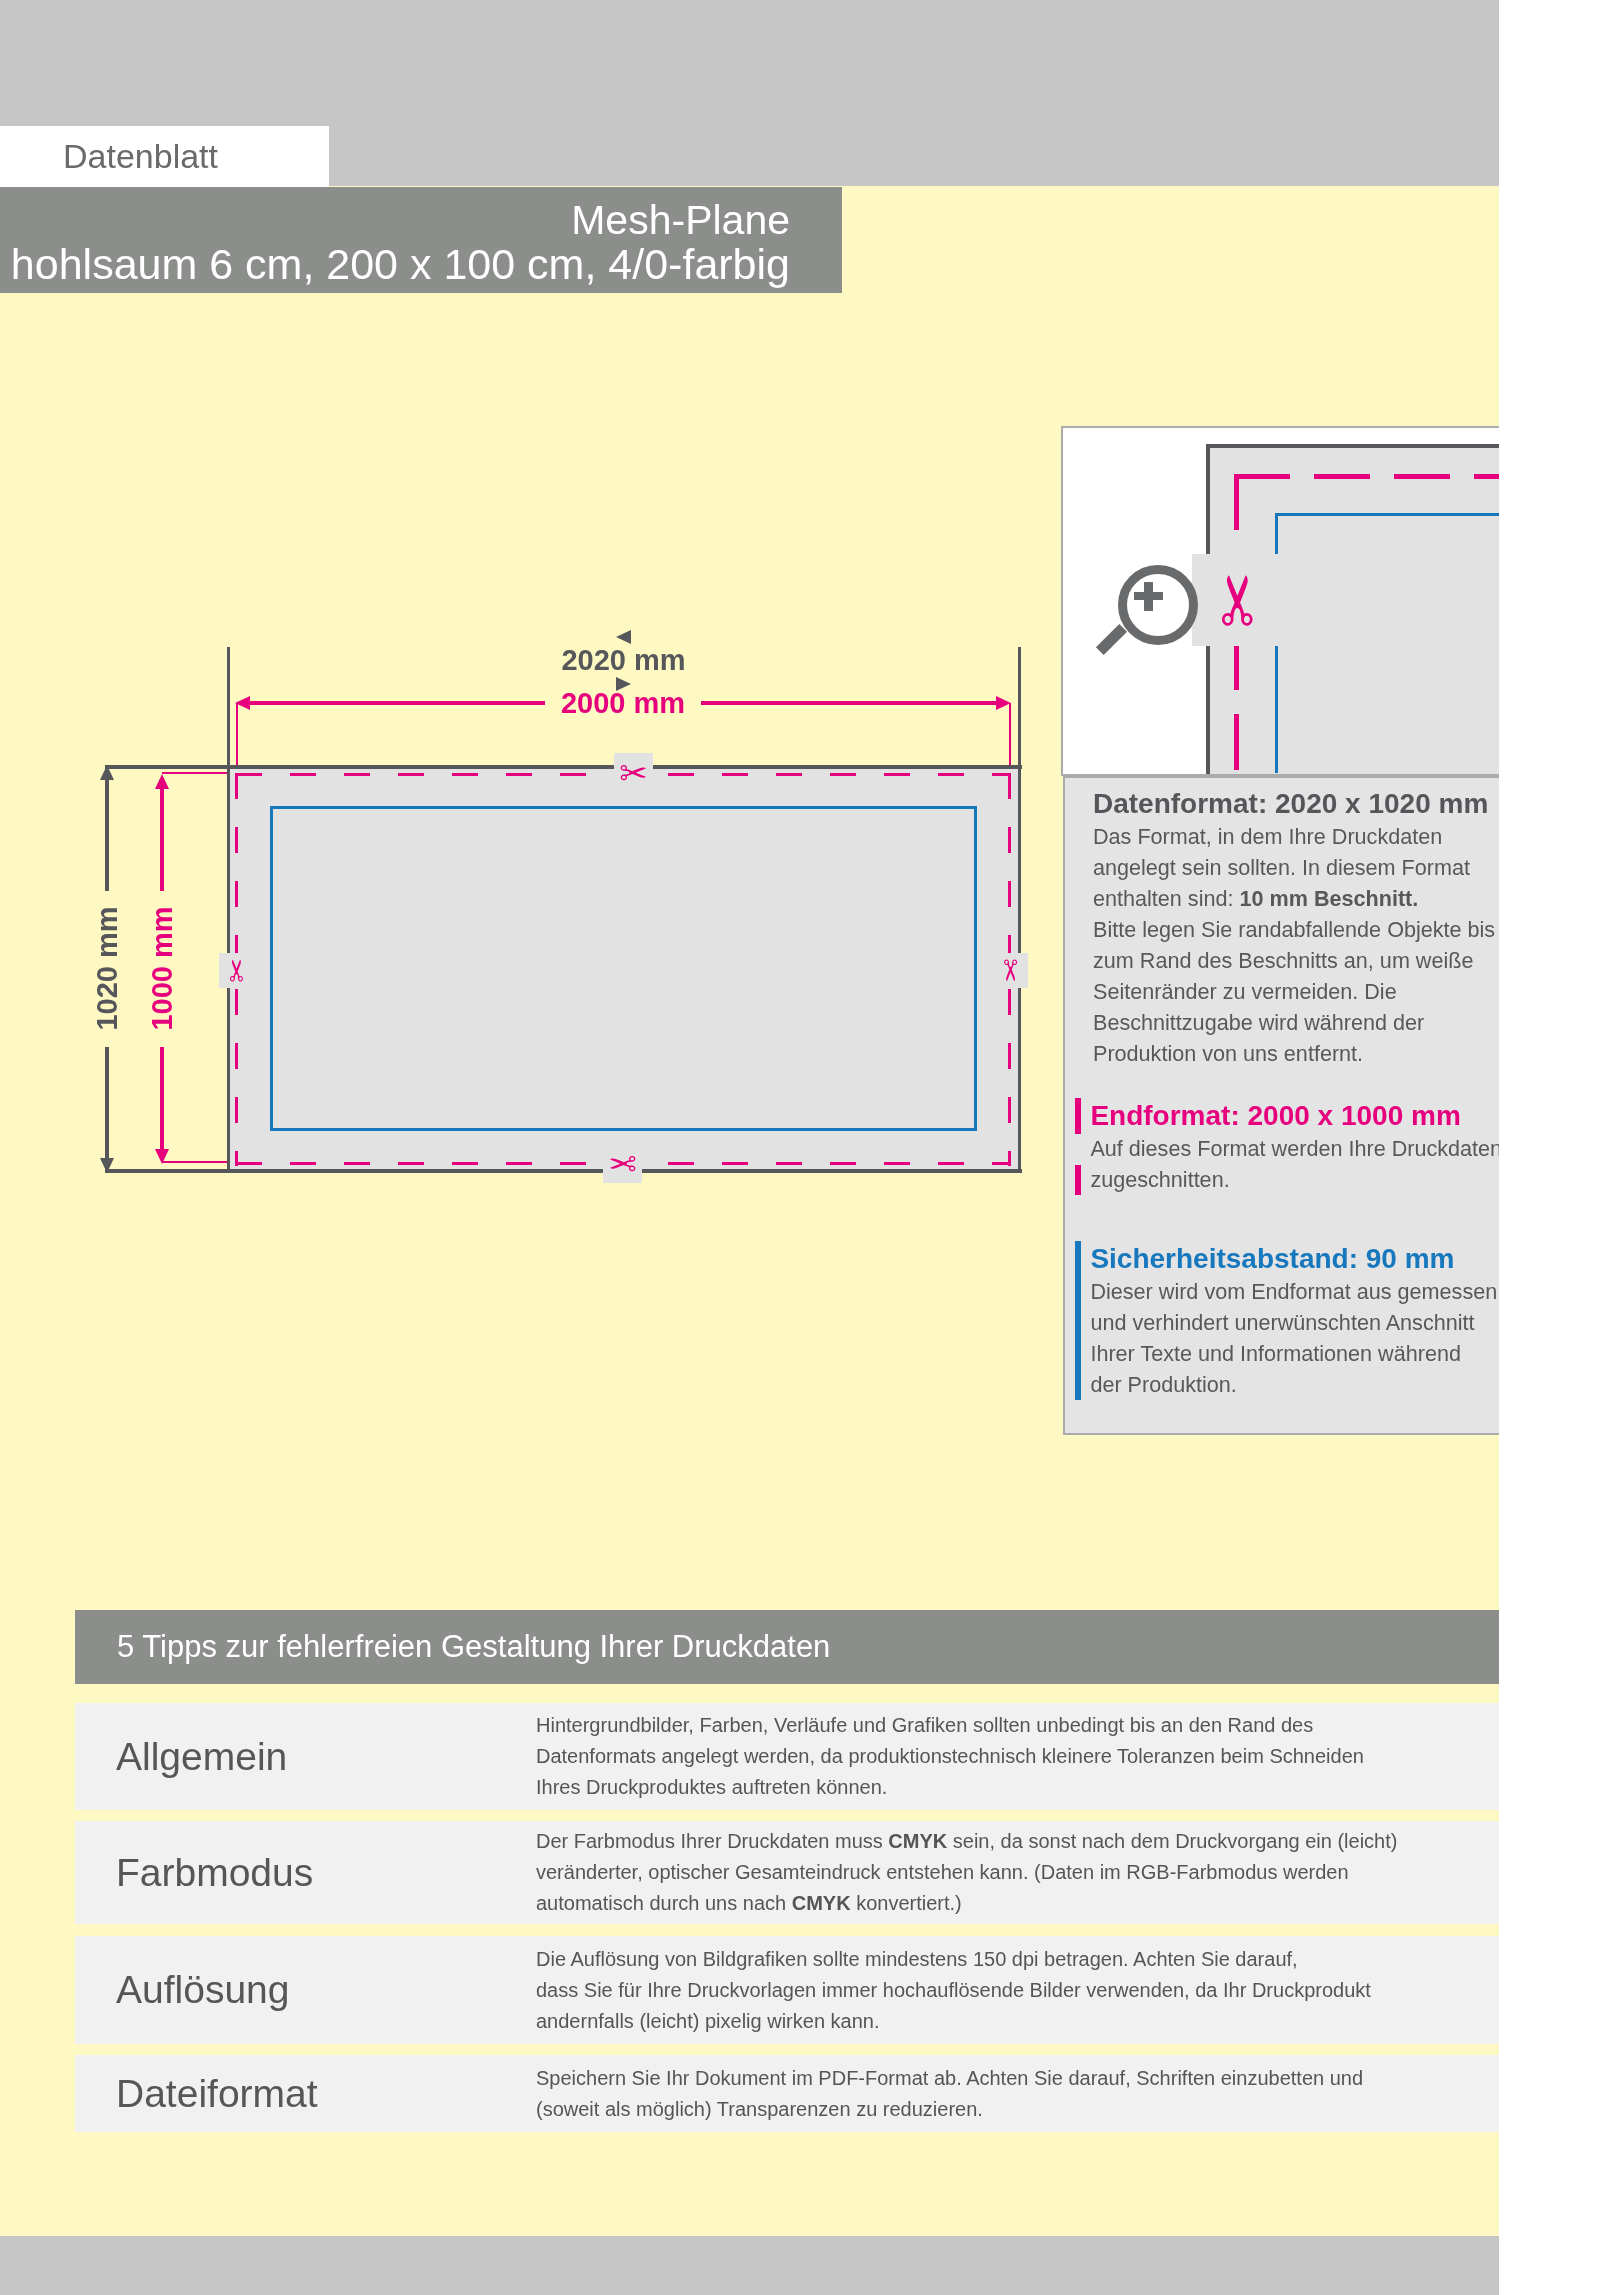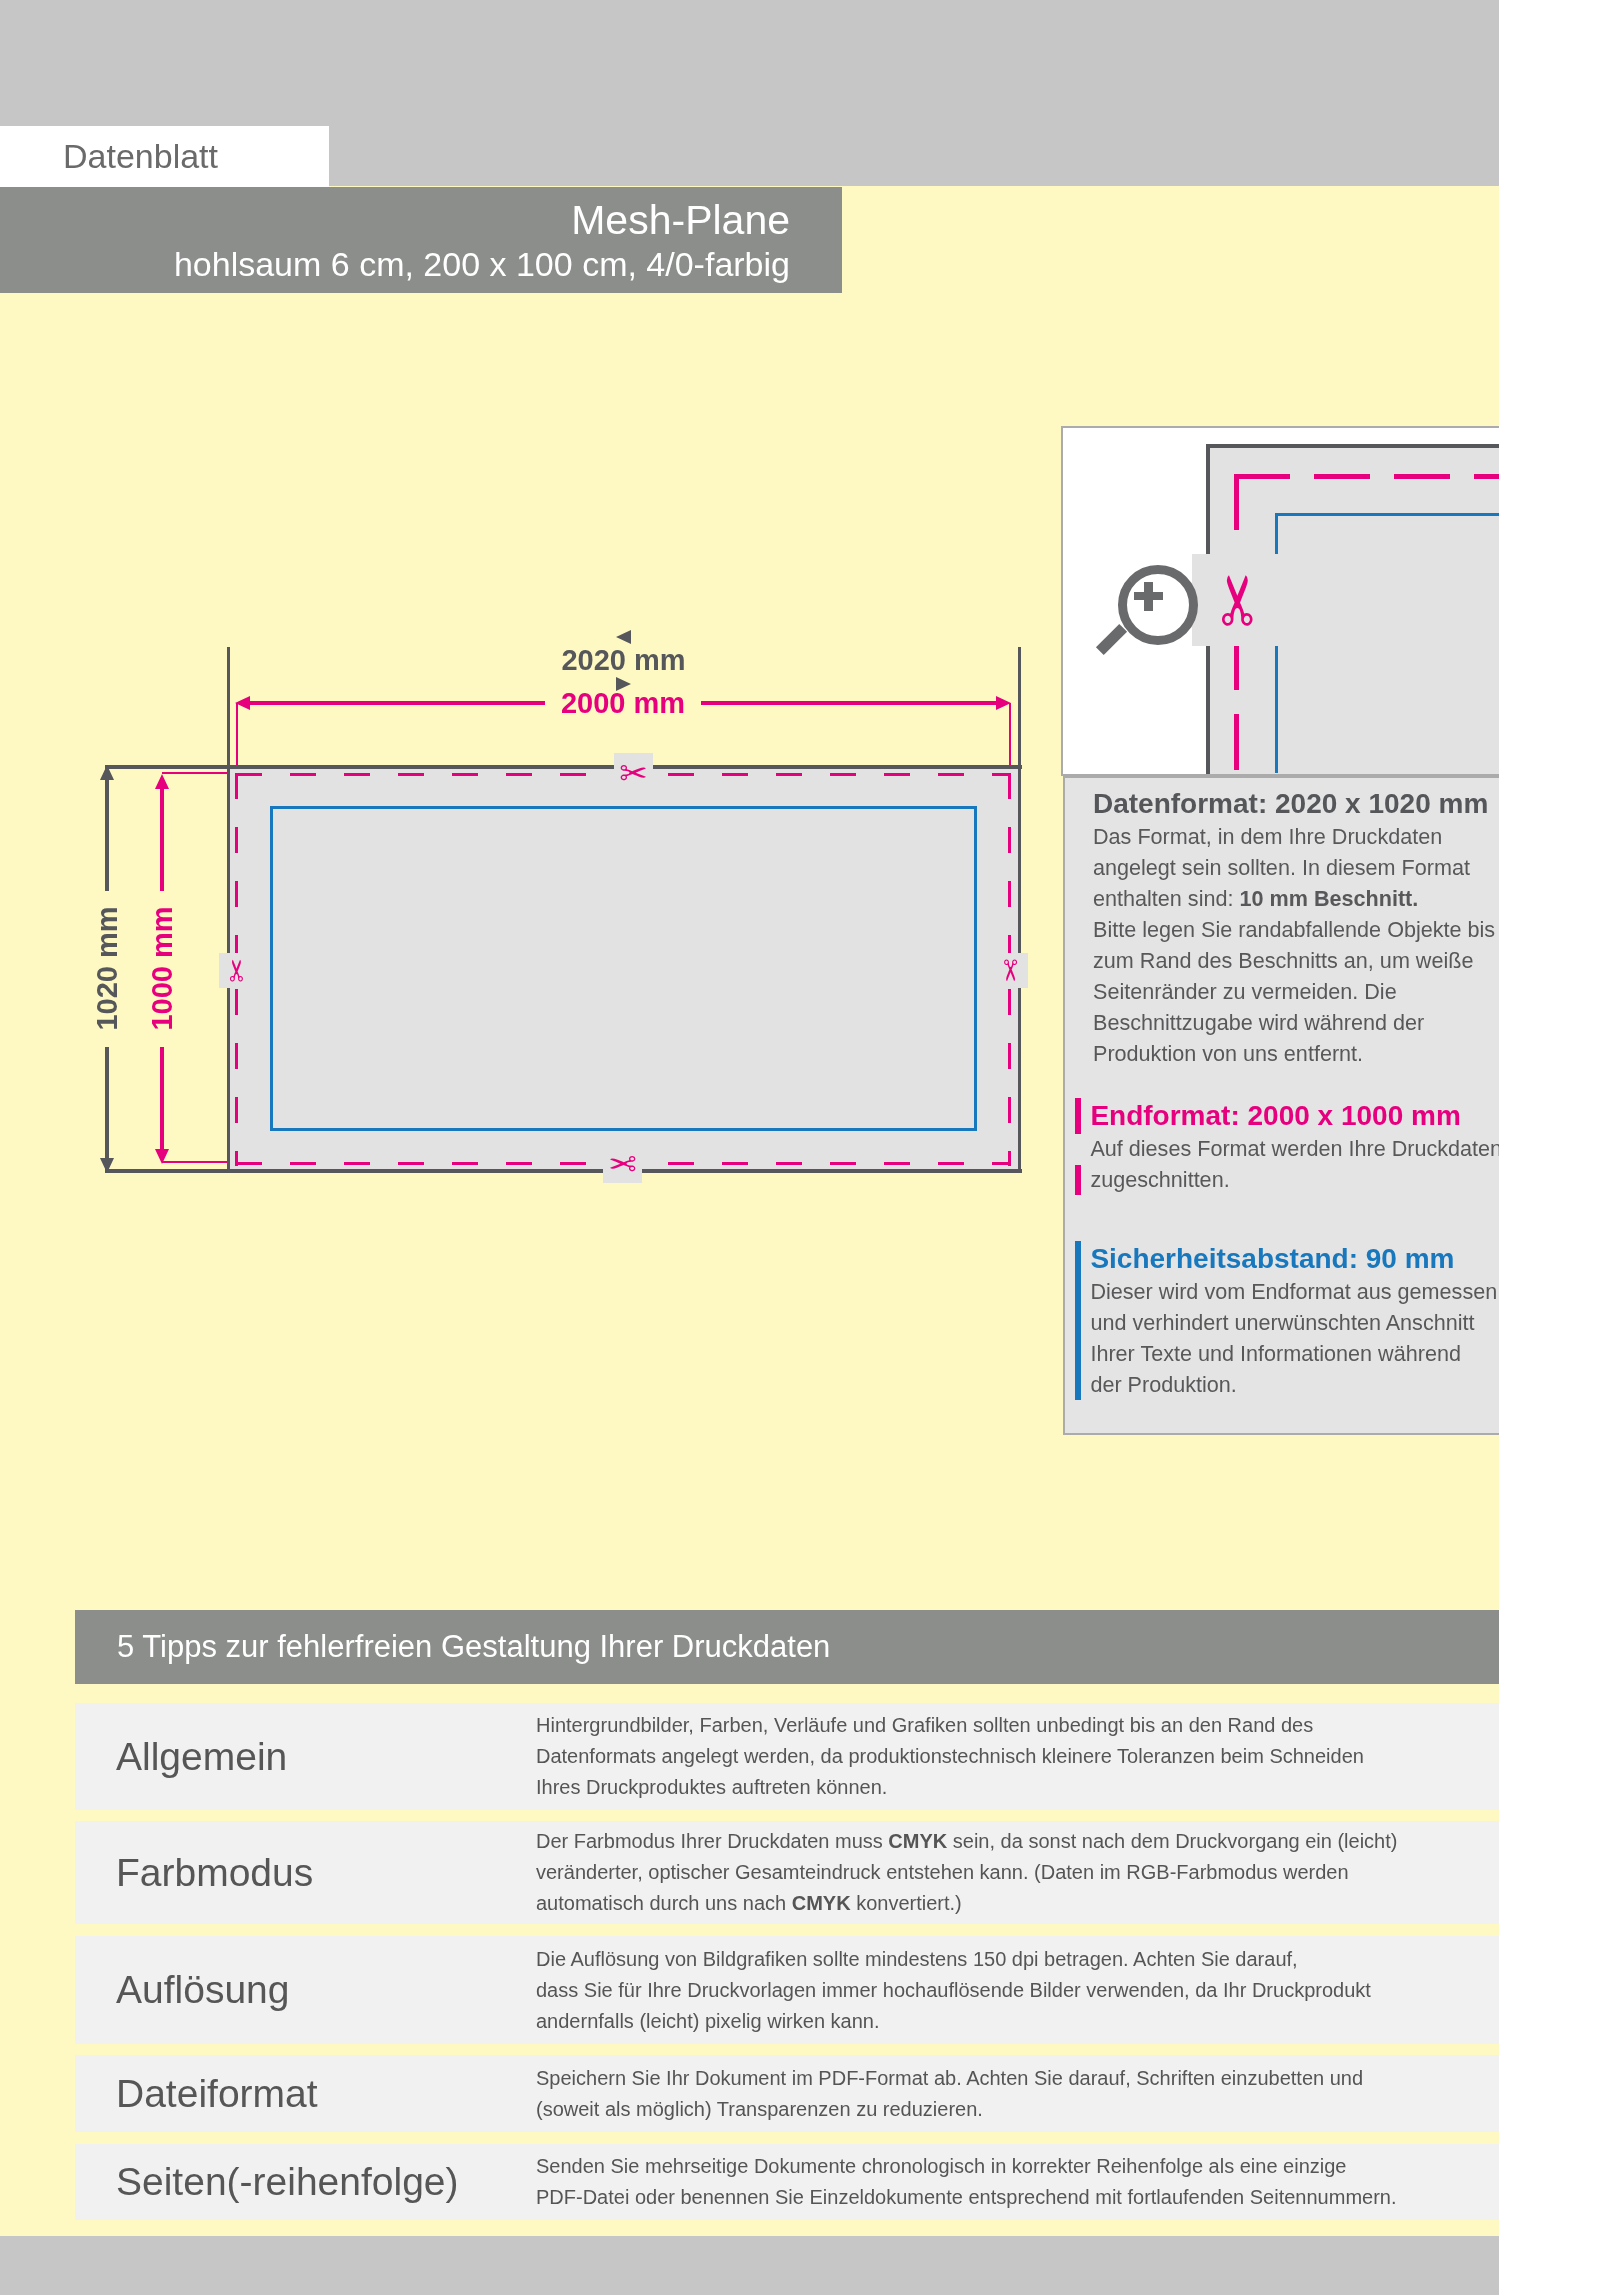--- a/index.html
+++ b/index.html
@@ -8,21 +8,21 @@
   .abs{position:absolute;}
 
   
   .band-top{left:0;top:0;width:1623px;height:186px;background:#c6c6c6;}
   .kicker-box{left:0;top:126px;width:329px;height:61px;background:#ffffff;}
   .kicker-box span{display:block;padding-left:63px;line-height:61px;font-size:34px;color:#6a6a6a;}
   .mesh-band{left:0;top:187px;width:842px;height:106px;background:#8b8e8b;
              display:flex;flex-direction:column;justify-content:center;align-items:flex-end;
              padding-right:52px;box-sizing:border-box;color:#ffffff;}
   .mesh-title{font-size:41px;line-height:48px;}
-  .mesh-sub{font-size:34px;line-height:41px;}
+  .mesh-sub{font-size:43px;line-height:41px;}
 
   
   .dline{background:#55575a;}
   .mline{background:#e6007e;}
   .dim-h{display:flex;align-items:center;height:34px;}
   .dim-h .seg{flex:1;height:3.3px;}
   .dim-h .lbl{padding:0 15.7px;font-size:29px;font-weight:600;white-space:nowrap;}
   .dim-h.dark .lbl{color:#55575a;}
   .dim-h.mag .lbl{color:#e6007e;}
   .arr{width:0;height:0;}
@@ -227,22 +227,17 @@
     <div class="tip-label">Auflösung</div>
     <div class="tip-text"><span>Die Auflösung von Bildgrafiken sollte mindestens </span><span style="font-weight: 400;">150 dpi</span><span> betragen. Achten Sie darauf,
 dass Sie für Ihre Druckvorlagen immer hochauflösende Bilder verwenden, da Ihr Druckprodukt
 andernfalls (leicht) pixelig wirken kann.</span></div>
   </div>
   <div class="abs tip-row" style="top:2055px;height:77px;">
     <div class="tip-label">Dateiformat</div>
     <div class="tip-text"><span>Speichern Sie Ihr Dokument im PDF-Format ab. Achten Sie darauf, Schriften einzubetten und
 (soweit als möglich) Transparenzen zu reduzieren.</span></div>
   </div>
-  <div class="abs tip-row" style="top:2144px;height:76px;">
-    <div class="tip-label">Seiten(-reihenfolge)</div>
-    <div class="tip-text"><span>Senden Sie mehrseitige Dokumente chronologisch in korrekter Reihenfolge als eine einzige
-PDF-Datei oder benennen Sie Einzeldokumente entsprechend mit fortlaufenden Seitennummern.</span></div>
-  </div>
 
   <div class="abs band-footer"></div>
 
 </div>
 
 
 </body></html>

